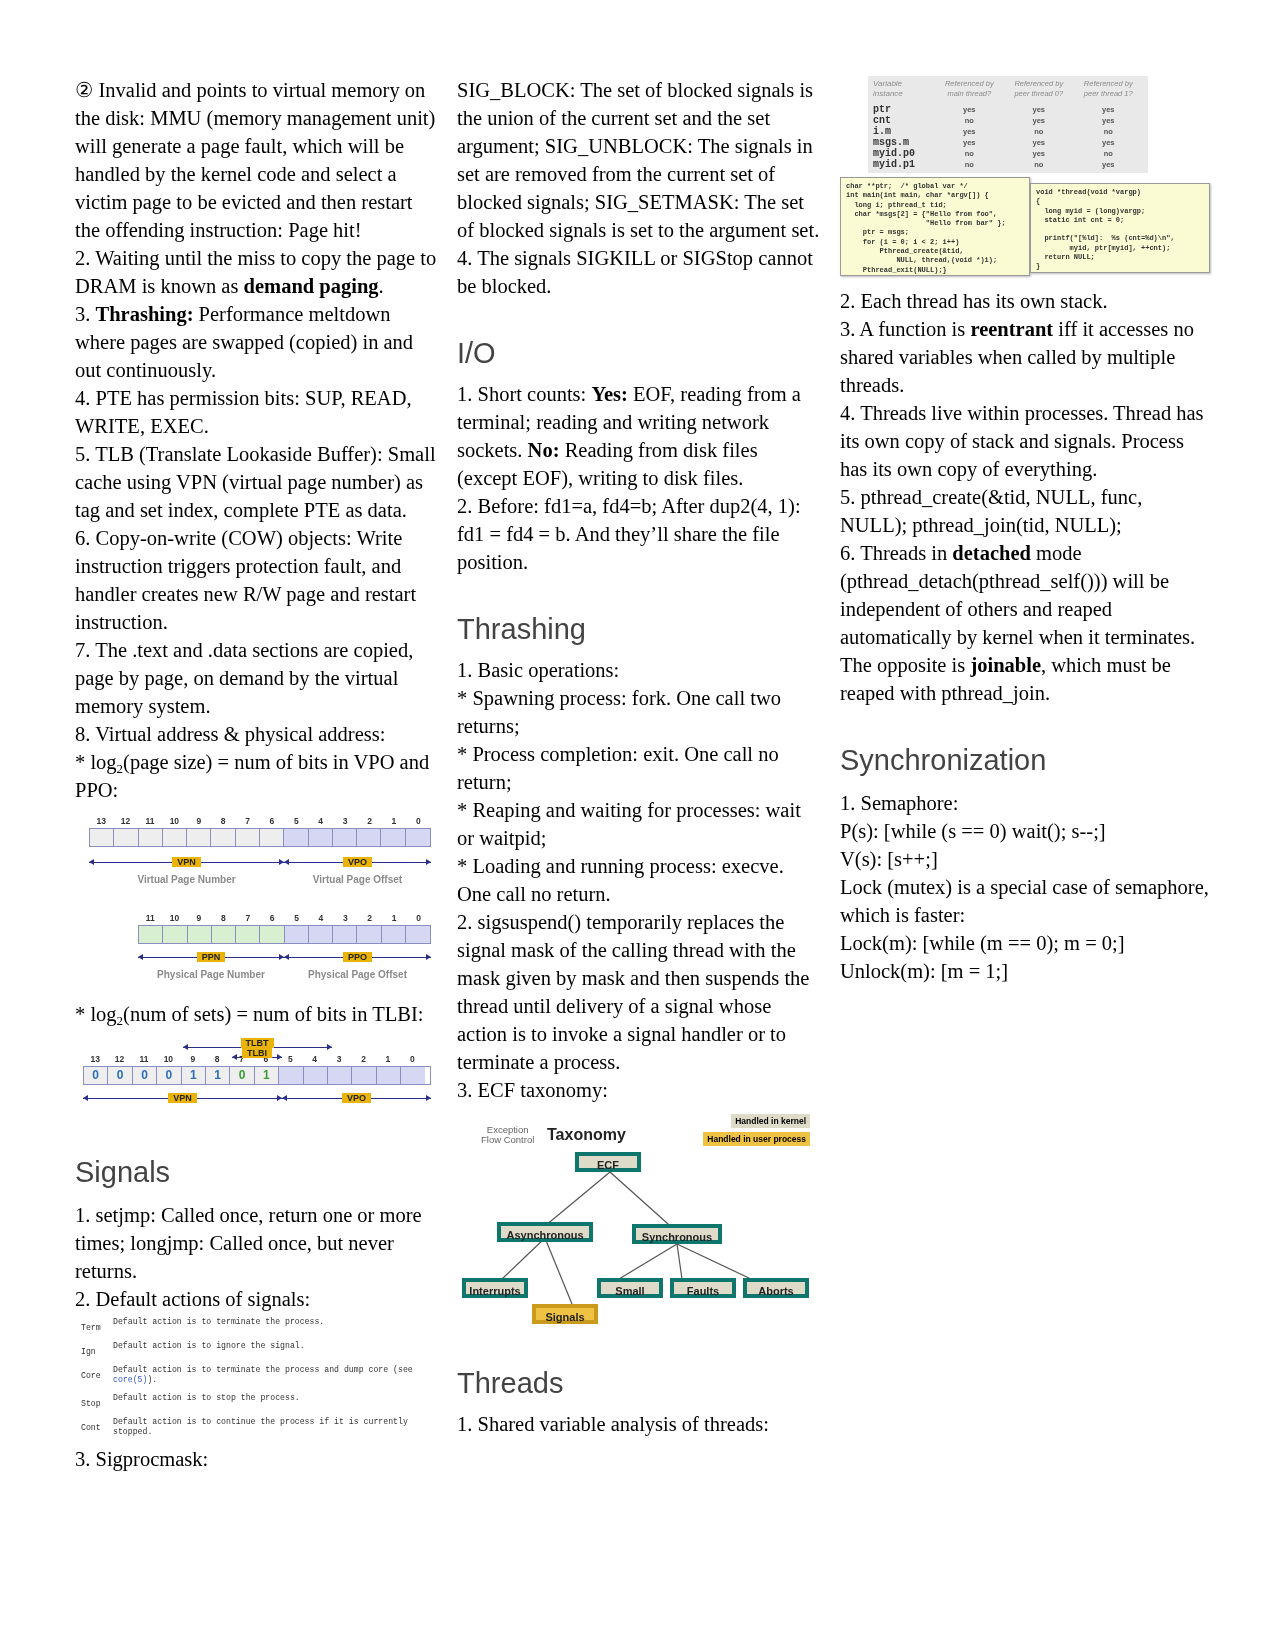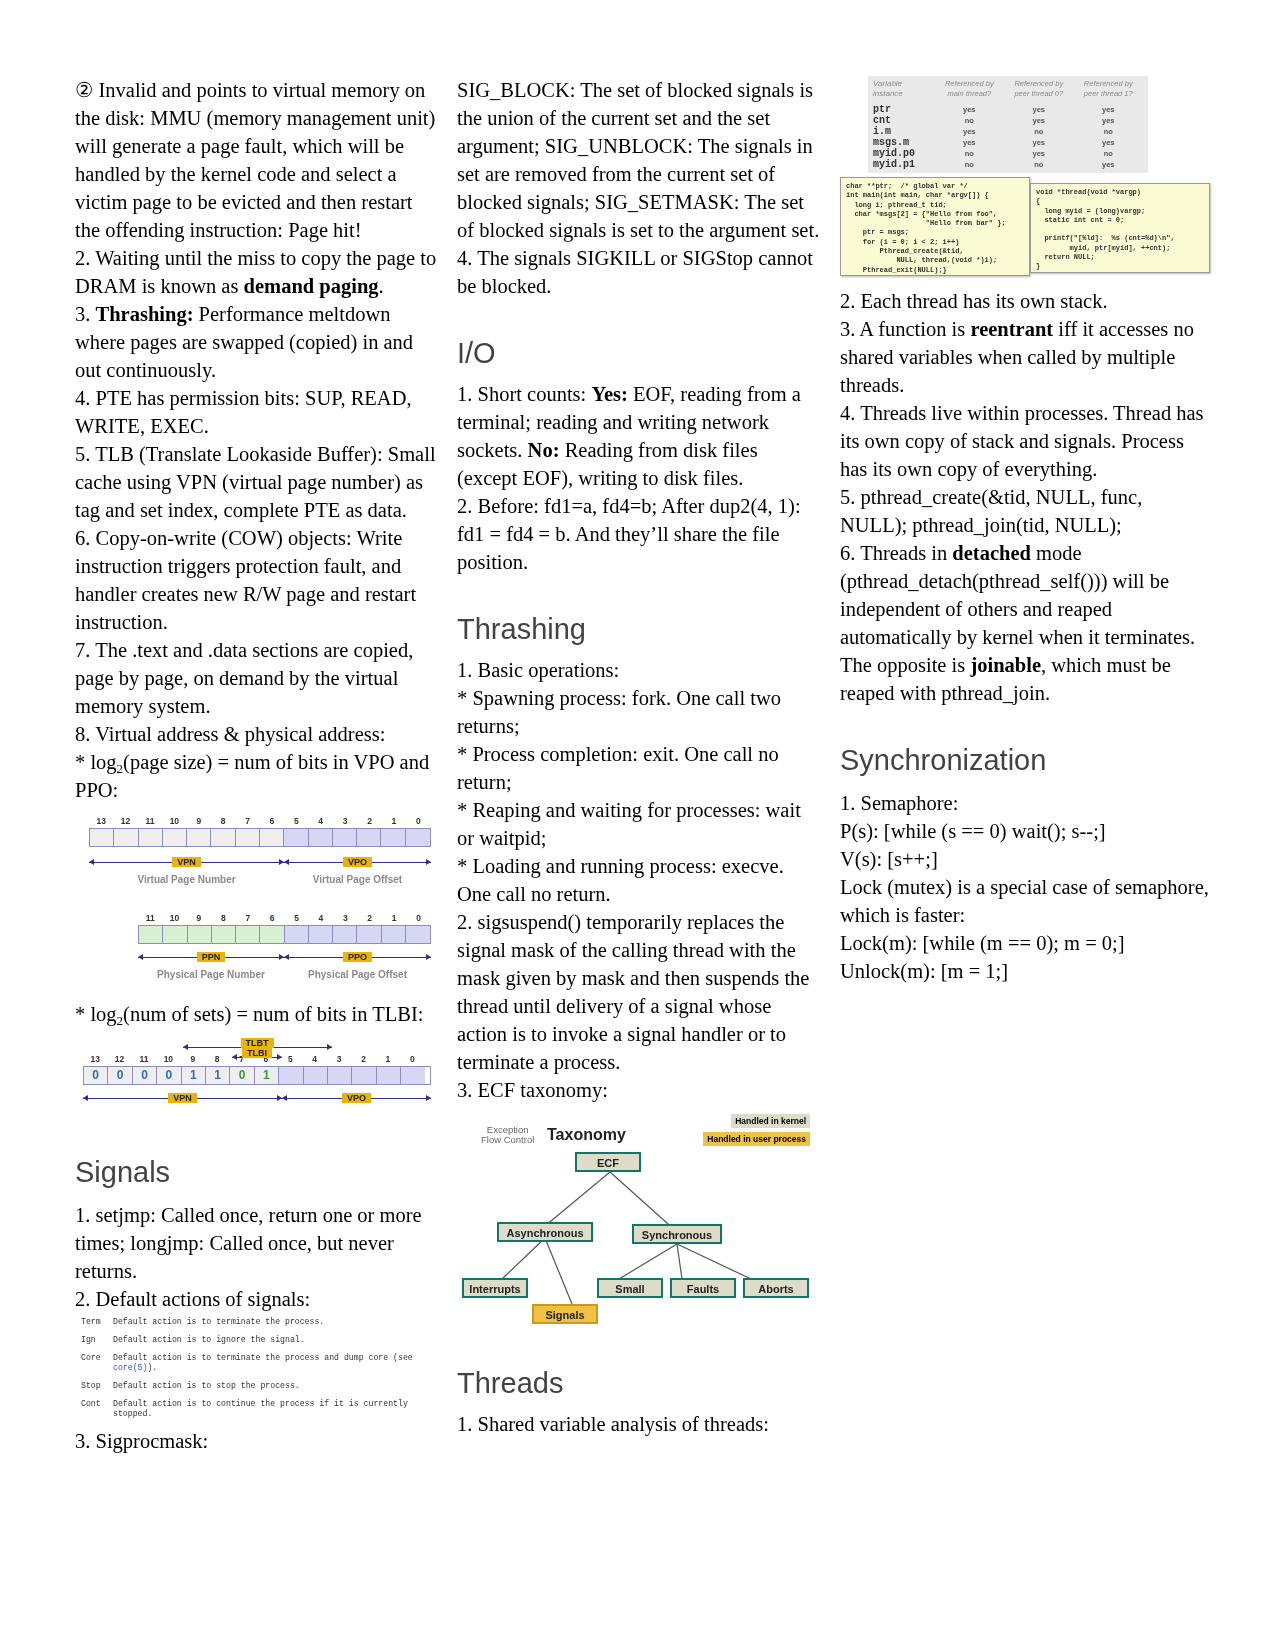--- a/index.html
+++ b/index.html
@@ -31,41 +31,41 @@
   .arr::before { content: ""; position: absolute; left: 0; right: 0; top: 9px; border-top: 1px solid #2b2f8a; }
   .arr span { position: relative; background: #eab308; padding: 0 5px; }
   .arr::after { content: ""; position: absolute; right: 0; top: 6px; border-left: 5px solid #2b2f8a; border-top: 3px solid transparent; border-bottom: 3px solid transparent; }
   .arr .lt { position: absolute; left: 0; top: 6px; width: 0; height: 0; border-right: 5px solid #2b2f8a; border-top: 3px solid transparent; border-bottom: 3px solid transparent; padding: 0; background: none; }
   .sublabels { display: flex; font-size: 10px; font-weight: bold; color: #8a8a8a; height: 16px; align-items: center; }
   .sublabels span { text-align: center; }
 
   
   .sigtable { font-family: "Liberation Mono", monospace; font-size: 8.2px; line-height: 10px; margin-top: 4px; margin-bottom: 6px; }
   .sigrow { display: flex; margin: 4px 0 8px 0; }
-  .sigrow .k { width: 38px; padding-left: 6px; color: #333; }
+  .sigrow .k { width: 38px; padding-left: 6px; color: #333; margin-top: 6px; }
   .sigrow .v { flex: 1; color: #333; }
   .link { color: #3355cc; }
 
   
   .ttable { background: #e9e9e9; margin-left: 28px; width: 280px; padding: 3px 5px 3px 5px; font-size: 8px; }
   .ttable .hdr { display: flex; font-style: italic; color: #8a8a8a; line-height: 10px; margin-bottom: 5px; }
   .ttable .row { display: flex; line-height: 11px; }
   .ttable .c0 { width: 62px; font-family: "Liberation Mono", monospace; font-weight: bold; color: #333; font-size: 10px; }
   .ttable .c1, .ttable .c2, .ttable .c3 { width: 70px; text-align: center; font-weight: bold; color: #555; font-size: 7.5px; }
   .ttable .hdr .c0 { font-family: "Liberation Sans", sans-serif; font-weight: normal; font-size: 8px; color: #8a8a8a; }
   .ttable .hdr .c1, .ttable .hdr .c2, .ttable .hdr .c3 { font-weight: normal; color: #8a8a8a; }
 
   .codewrap { position: relative; height: 108px; margin-top: 0px; }
   .code { position: absolute; background: #fbfbd3; border: 1px solid #999; font-family: "Liberation Mono", monospace; font-size: 7px; line-height: 9.3px; font-weight: bold; color: #333; padding: 4px 5px; white-space: pre; box-shadow: 1px 1px 2px #bbb; }
   #code-main { left: 0; top: 4px; width: 190px; height: 99px; }
   #code-thread { left: 190px; top: 10px; width: 180px; height: 90px; }
 
   
   .ecf { position: relative; height: 210px; width: 365px; margin-top: 10px; }
-  .ecf .node { position: absolute; background: #dedbc8; border: 2px solid #0f766e; font-size: 11px; font-weight: bold; text-align: center; line-height: 18px; height: 20px; color: #222; }
+  .ecf .node { position: absolute; background: #dedbc8; border: 4px solid #0f766e; font-size: 11px; font-weight: bold; text-align: center; line-height: 18px; height: 20px; color: #222; }
   .ecf .node.user { background: #efc243; border-color: #c99a1c; }
   .ecf svg { position: absolute; left: 0; top: 0; }
   .ecf .etitle { position: absolute; left: 24px; top: 11px; font-size: 9.5px; color: #666; line-height: 10px; text-align: center; }
   .ecf .ttl { position: absolute; left: 90px; top: 12px; font-size: 16px; font-weight: bold; color: #222; }
   .ecf .leg { position: absolute; font-size: 8.5px; font-weight: bold; padding: 1px 4px; line-height: 12px; }
 </style>
 </head>
 <body>
 
 <div id="col1" class="col">

